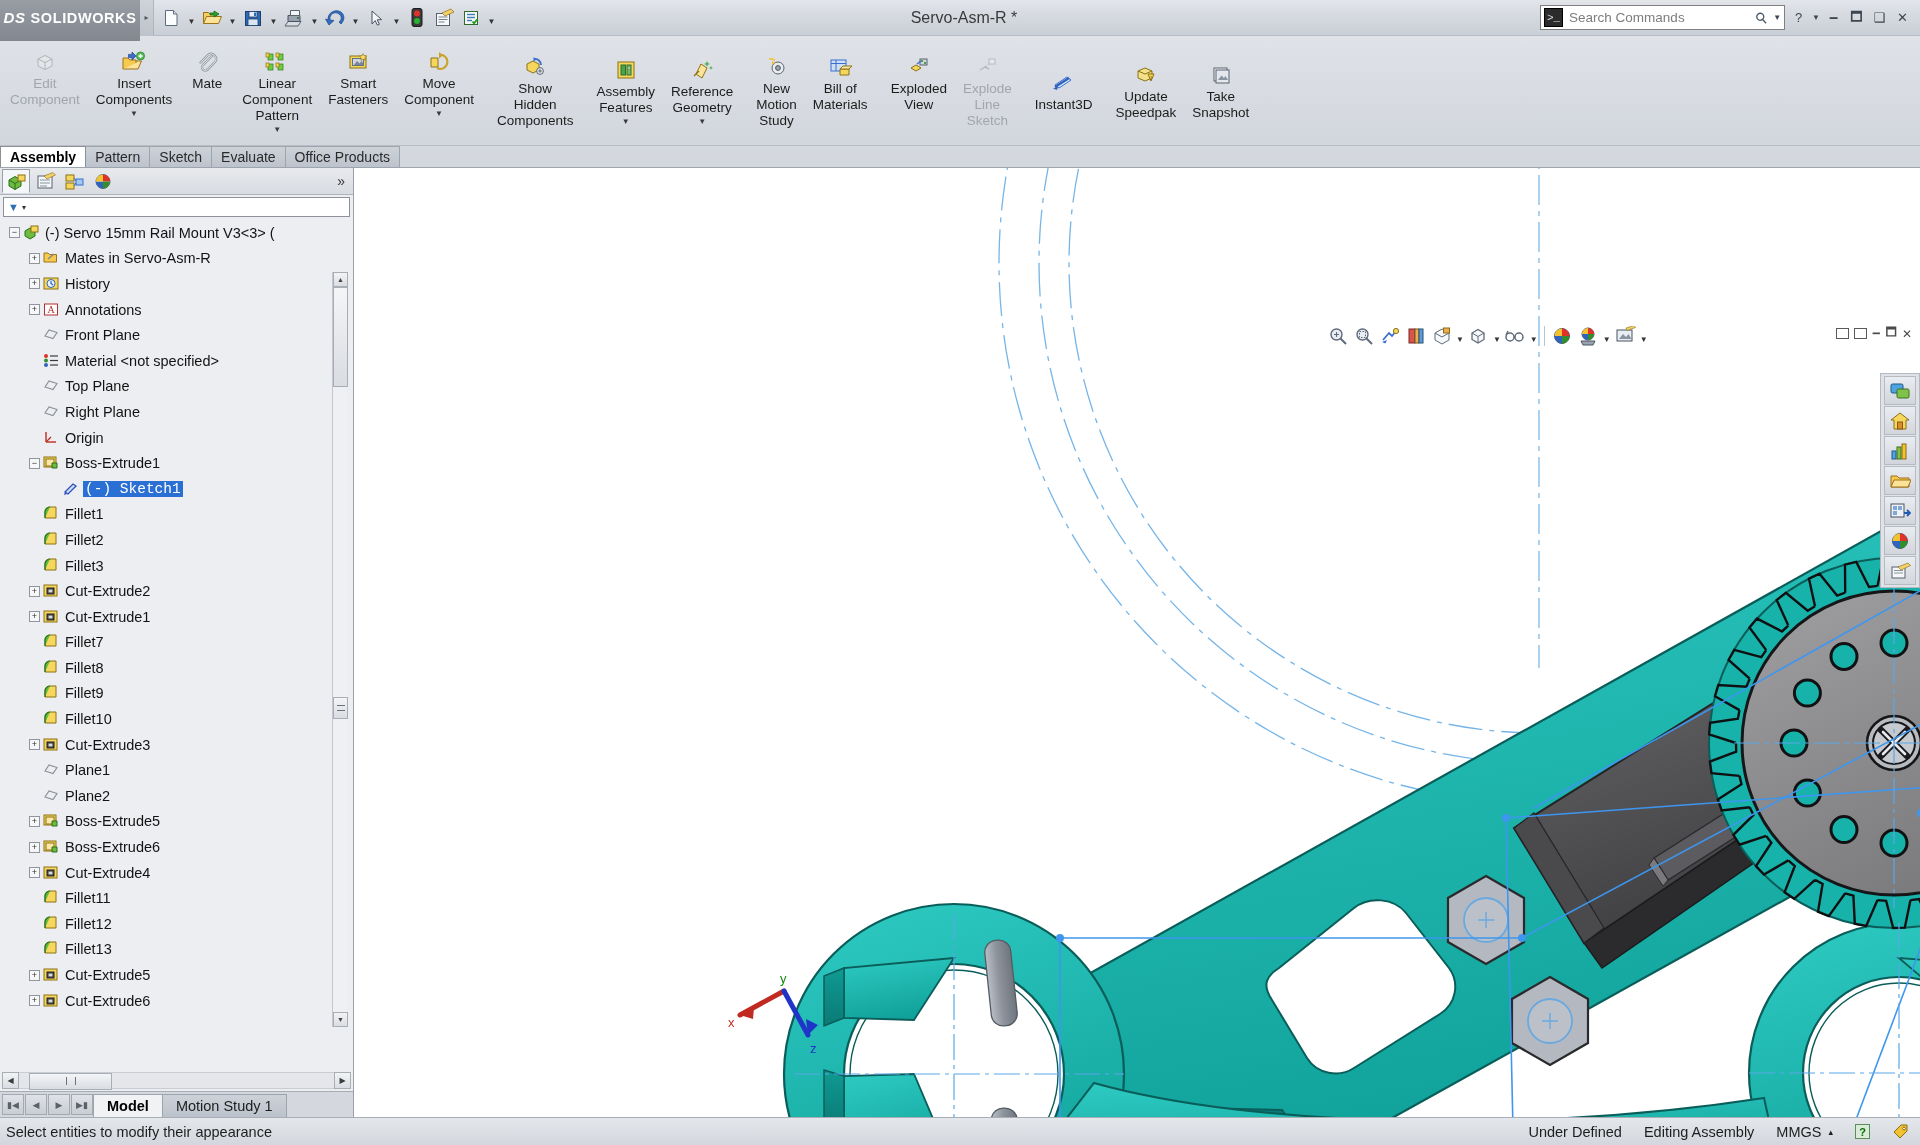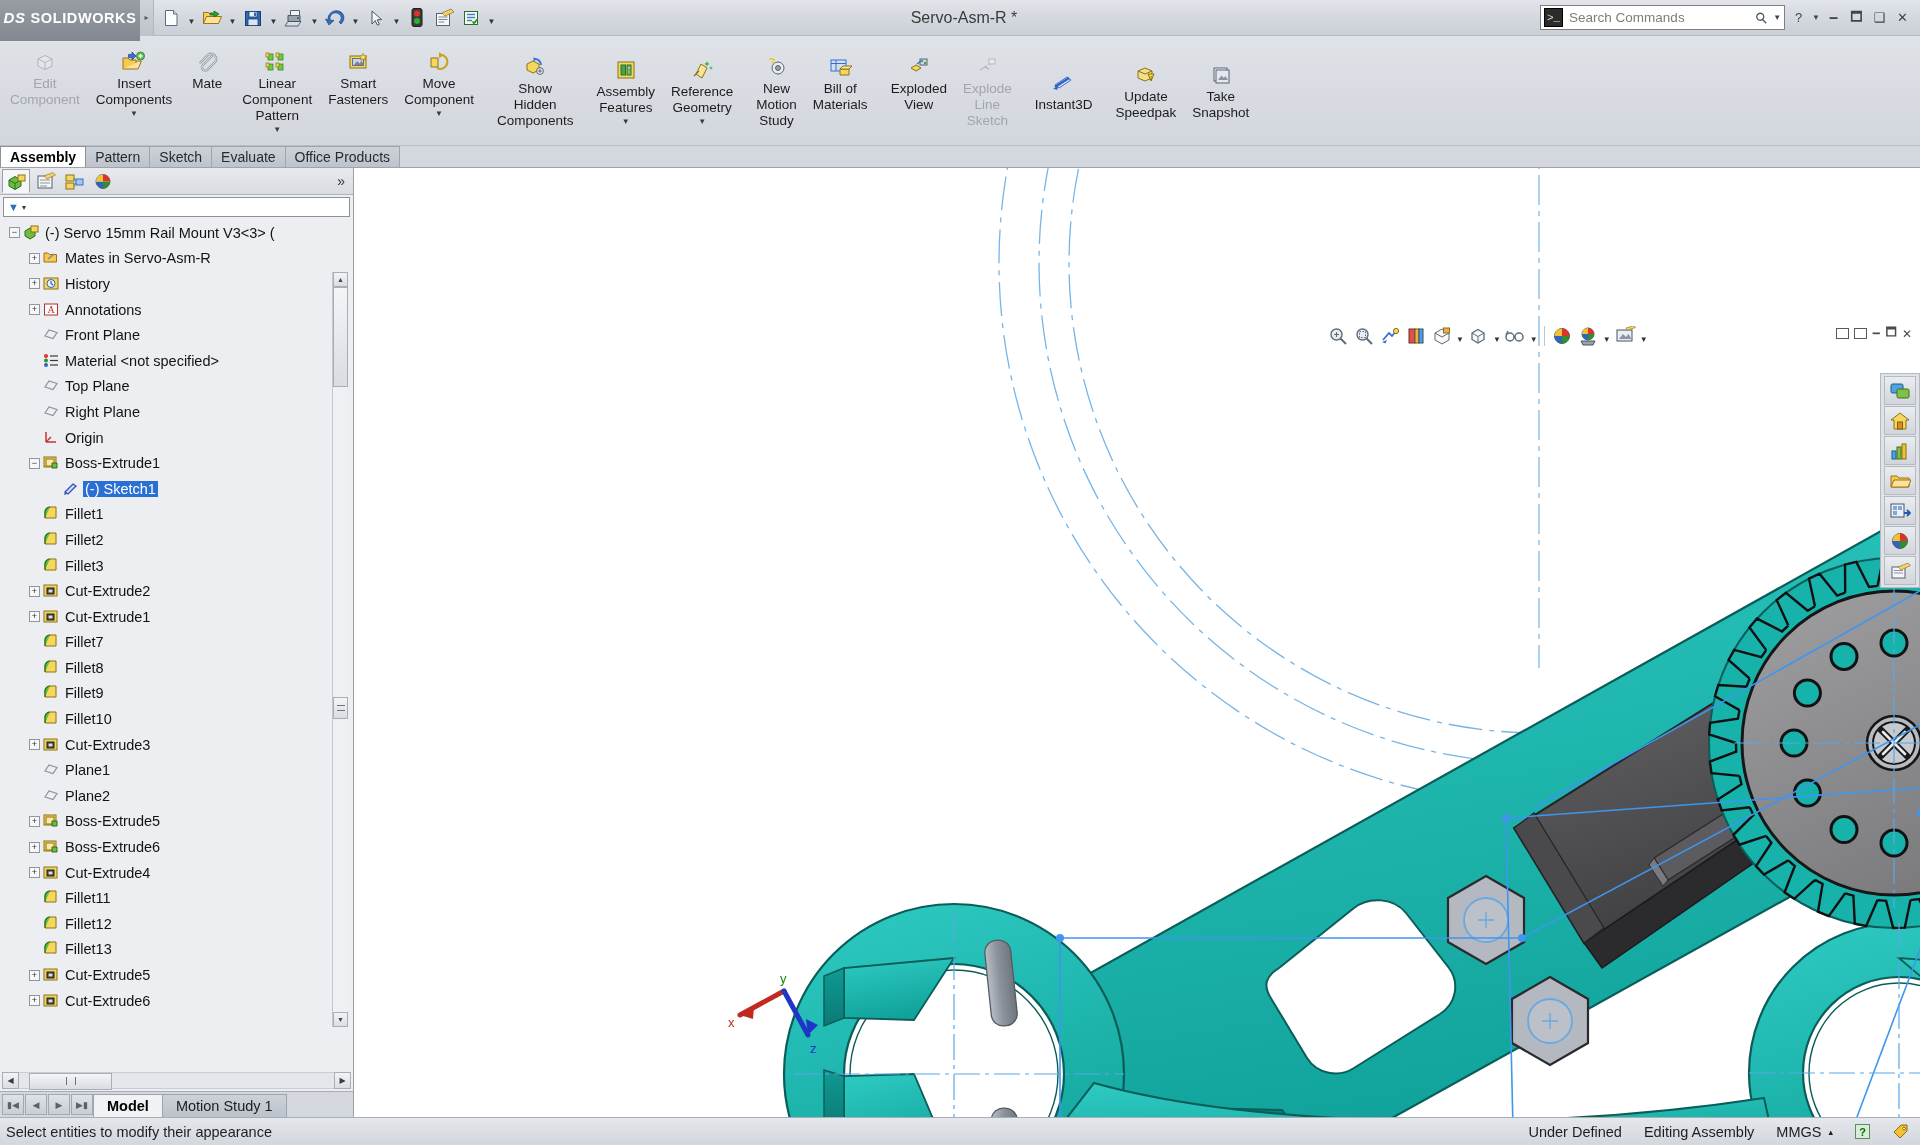--- a/index.html
+++ b/index.html
@@ -139,21 +139,21 @@
     padding-left:6px; font-size:14.5px; color:#131313; white-space:nowrap;
   }
   .tline .exp {
     width:11px;height:11px;border:1px solid #92969c;background:#f6f7f8;
     font-size:9px;line-height:9px;text-align:center;color:#333;flex:0 0 11px;
     font-family:"Liberation Sans",sans-serif;
   }
   .tline .expspace{width:11px;flex:0 0 11px;}
   .tline .ti { width:17px;height:16px;flex:0 0 17px; position:relative; }
   .tline .tx { padding:0 2px; }
-  .tline.sel .tx { background:#2a6fd4; color:#fff; }
+  .tline.sel .tx { background:#2a6fd4; color:#fff;font-family:Liberation Mono, monospace; }
   .indent1{padding-left:6px;}
   .indent2{padding-left:26px;}
   .indent3{padding-left:46px;}
 
   .vscroll {
     position:absolute; right:3px; top:52px; bottom:44px; width:15px;
     background:#eef0f3; border-left:1px solid #c3c7cd;
   }
   .vsc-btn{width:15px;height:15px;background:linear-gradient(180deg,#f2f3f5,#dadde2);
            border:1px solid #a9aeb5;display:flex;align-items:center;justify-content:center;font-size:7px;color:#444;}

